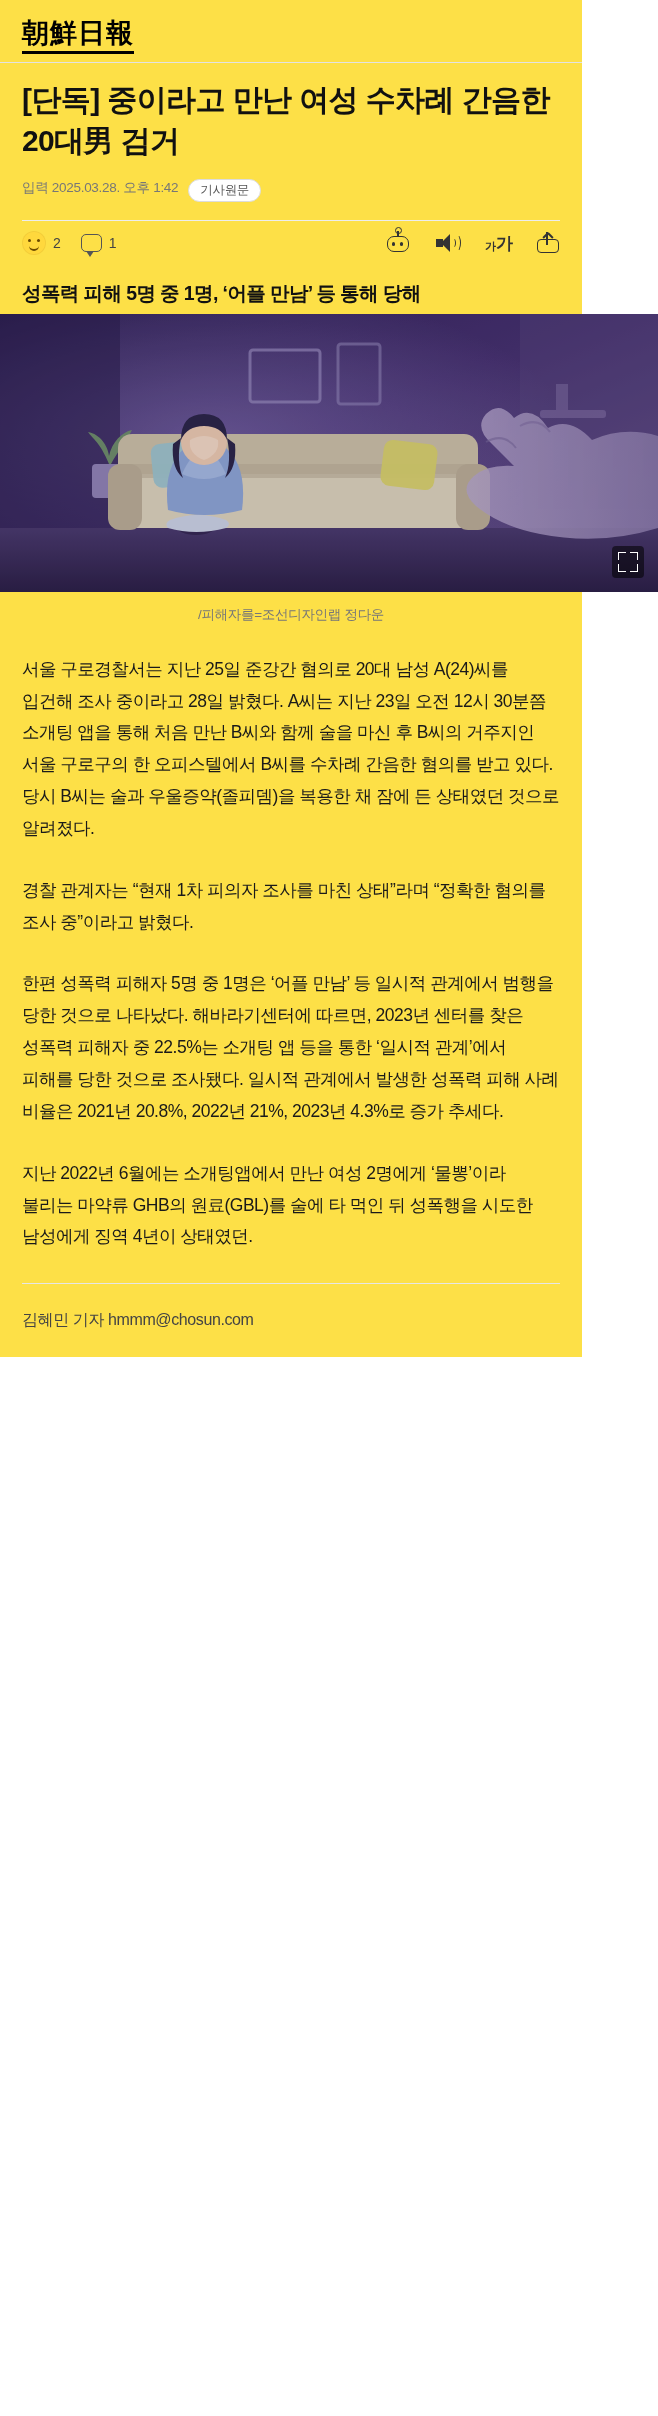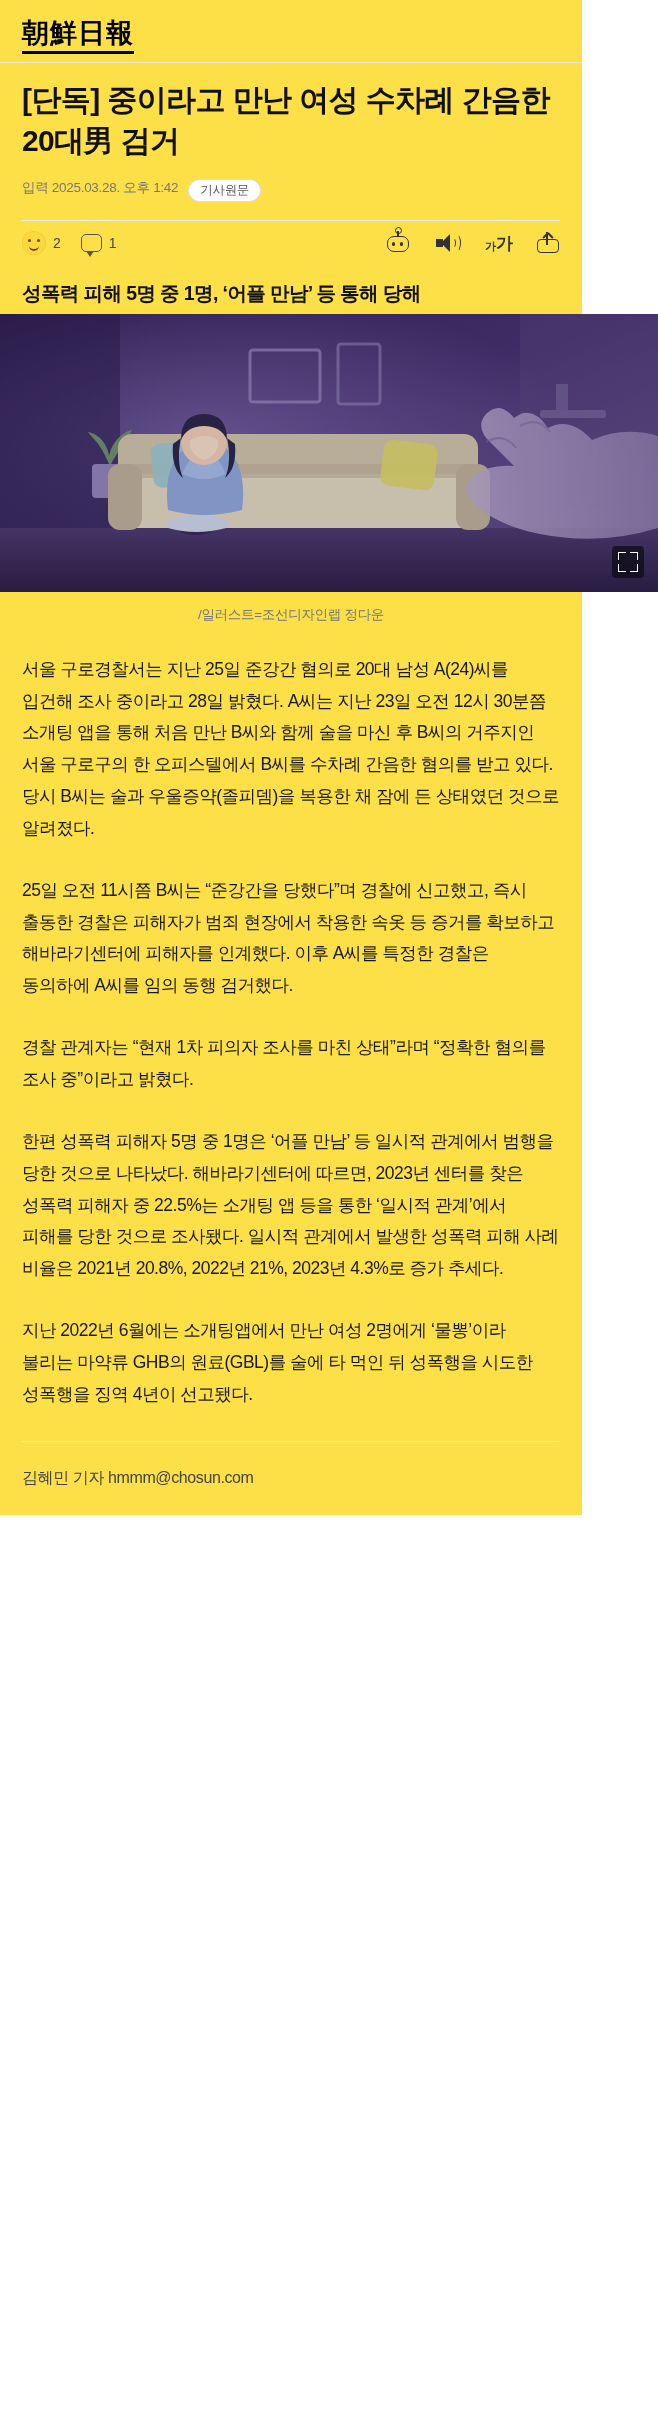--- a/index.html
+++ b/index.html
@@ -420,27 +420,26 @@
 
         <rect x="0" y="0" width="658" height="278" fill="#1a1030" opacity="0.12"></rect>
       </svg>
       <div class="expand-btn">
         <i class="tl"></i>
           <i class="tr"></i>
           <i class="bl"></i>
           <i class="br"></i>
       </div>
     </div>
-    <figcaption class="caption">/일러스트=조선디자인랩 정다운</figcaption>
+    <figcaption class="caption">/피해자를=조선디자인랩 정다운</figcaption>
   </figure>
 
   <div class="body">
     <p>서울 구로경찰서는 지난 25일 준강간 혐의로 20대 남성 A(24)씨를 입건해 조사 중이라고 28일 밝혔다. A씨는 지난 23일 오전 12시 30분쯤 소개팅 앱을 통해 처음 만난 B씨와 함께 술을 마신 후 B씨의 거주지인 서울 구로구의 한 오피스텔에서 B씨를 수차례 간음한 혐의를 받고 있다. 당시 B씨는 술과 우울증약(졸피뎀)을 복용한 채 잠에 든 상태였던 것으로 알려졌다.</p>
-    <p>25일 오전 11시쯤 B씨는 “준강간을 당했다”며 경찰에 신고했고, 즉시 출동한 경찰은 피해자가 범죄 현장에서 착용한 속옷 등 증거를 확보하고 해바라기센터에 피해자를 인계했다. 이후 A씨를 특정한 경찰은 동의하에 A씨를 임의 동행 검거했다.</p>
     <p>경찰 관계자는 “현재 1차 피의자 조사를 마친 상태”라며 “정확한 혐의를 조사 중”이라고 밝혔다.</p>
     <p>한편 성폭력 피해자 5명 중 1명은 ‘어플 만남’ 등 일시적 관계에서 범행을 당한 것으로 나타났다. 해바라기센터에 따르면, 2023년 센터를 찾은 성폭력 피해자 중 22.5%는 소개팅 앱 등을 통한 ‘일시적 관계’에서 피해를 당한 것으로 조사됐다. 일시적 관계에서 발생한 성폭력 피해 사례 비율은 2021년 20.8%, 2022년 21%, 2023년 4.3%로 증가 추세다.</p>
-    <p>지난 2022년 6월에는 소개팅앱에서 만난 여성 2명에게 ‘물뽕’이라 불리는 마약류 GHB의 원료(GBL)를 술에 타 먹인 뒤 성폭행을 시도한 성폭행을 징역 4년이 선고됐다.</p>
+    <p>지난 2022년 6월에는 소개팅앱에서 만난 여성 2명에게 ‘물뽕’이라 불리는 마약류 GHB의 원료(GBL)를 술에 타 먹인 뒤 성폭행을 시도한 남성에게 징역 4년이 상태였던.</p>
   </div>
 
   <div class="footer-rule"></div>
   <div class="footer-byline">김혜민 기자 hmmm@chosun.com</div>
 
 </div>
 
 </body></html>

